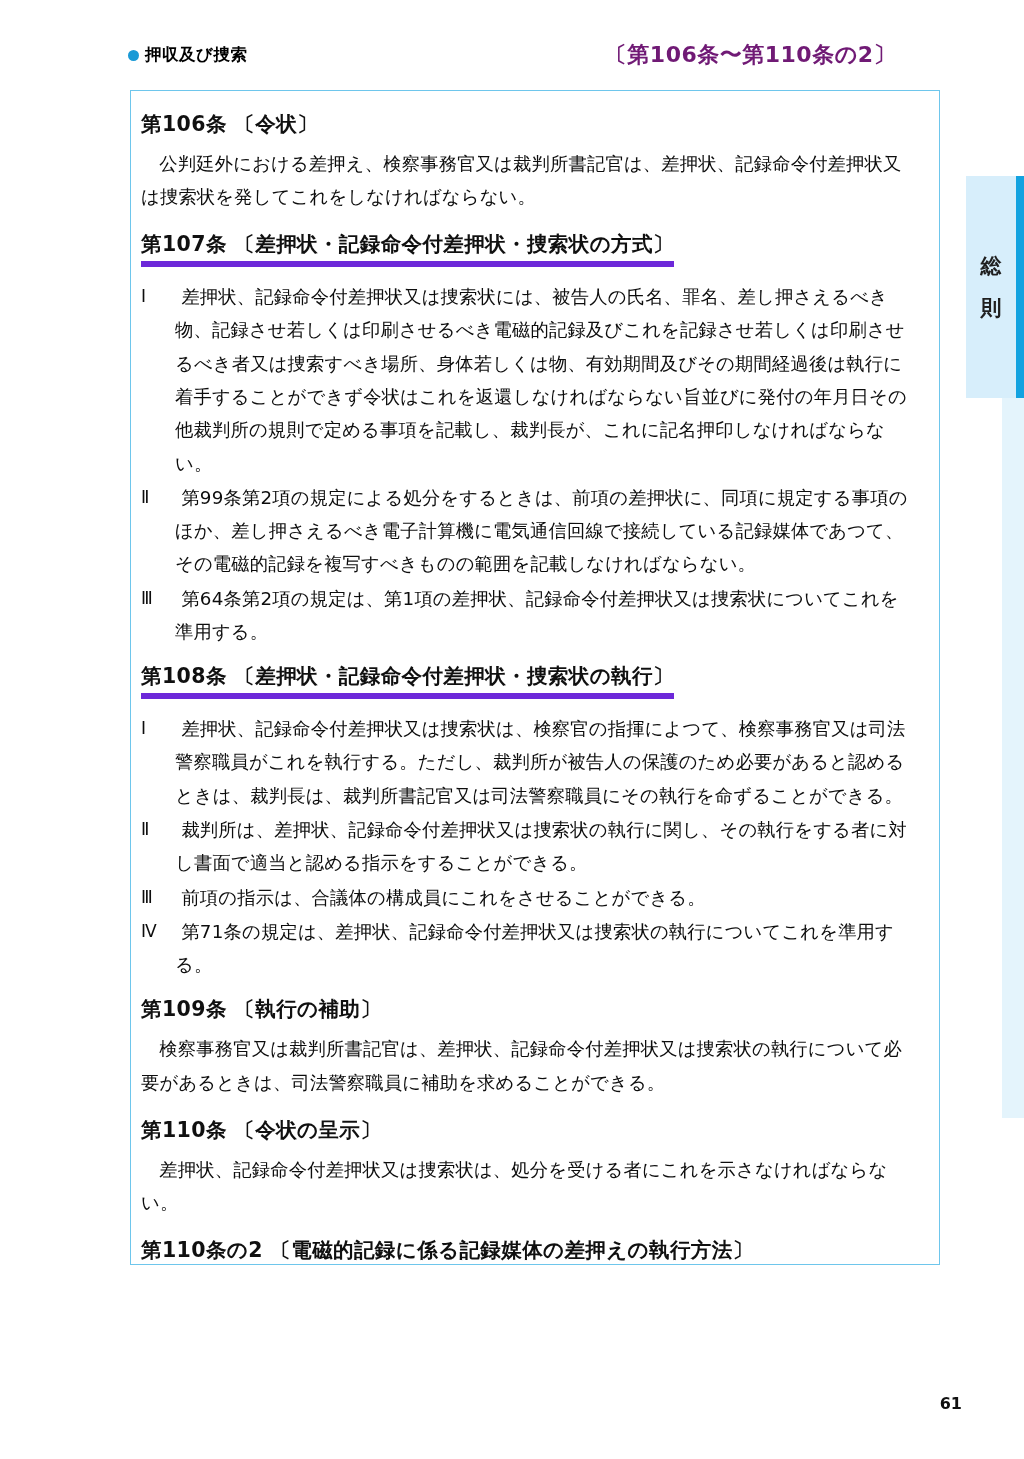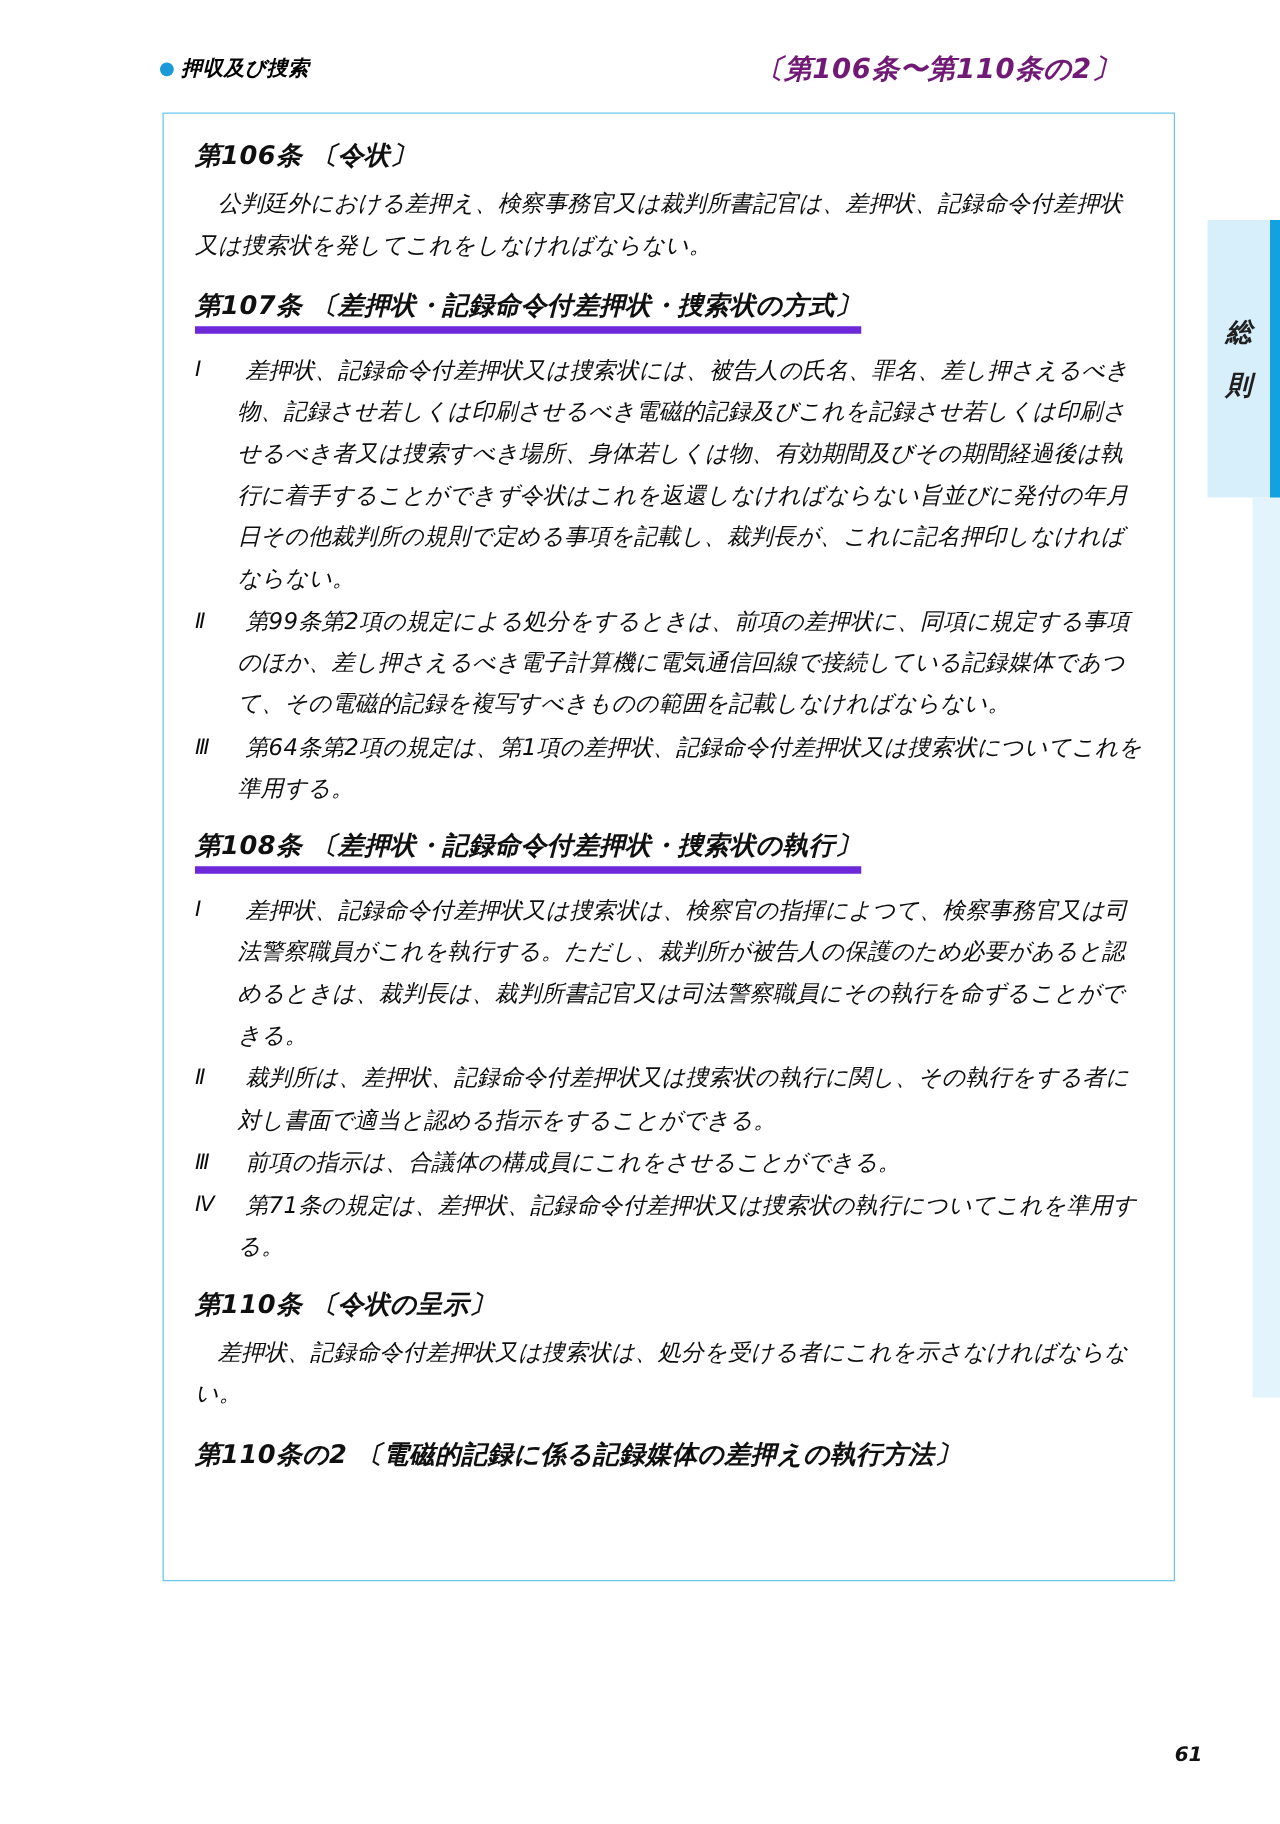--- a/index.html
+++ b/index.html
@@ -1,15 +1,15 @@
 <!DOCTYPE html>
 <html><head>
 <meta charset="utf-8">
 <style>
-  * { box-sizing: border-box; font-style: italic; }
+  * { box-sizing: border-box; }
   html, body { margin: 0; padding: 0; }
   body {
     width: 1024px;
     height: 1459px;
     background: #ffffff;
     font-family: "DejaVu Sans", "Liberation Sans", sans-serif;
     position: relative;
     overflow: hidden;
   }
 
@@ -92,21 +92,21 @@
   
   .body-box {
     position: absolute;
     left: 130px;
     top: 90px;
     width: 810px;
     height: 1175px;
     border: 1.5px solid #6ec6ec;
     background: #ffffff;
     overflow: hidden;
-    padding: 18px 24px 0 25px;
+    padding: 18px 24px 0 10px;
   }
 
   .art-head {
     font-size: 20.5px;
     font-weight: bold;
     color: #101010;
     letter-spacing: 0.4px;
     margin: 0 0 6px 0;
     line-height: 1.5;
   }
@@ -221,20 +221,26 @@
     <div class="item">
       <span class="item-num">Ⅲ</span>
       <span class="item-txt">前項の指示は、合議体の構成員にこれをさせることができる。</span>
     </div>
     <div class="item">
       <span class="item-num">Ⅳ</span>
       <span class="item-txt">第71条の規定は、差押状、記録命令付差押状又は捜索状の執行についてこれを準用する。</span>
     </div>
   </div>
 
+  <div class="group">
+    <div class="head-wrap">
+      <span class="art-head">第109条 〔執行の補助〕</span>
+    </div>
+    <p class="para">検察事務官又は裁判所書記官は、差押状、記録命令付差押状又は捜索状の執行について必要があるときは、司法警察職員に補助を求めることができる。</p>
+  </div>
 
   <div class="group">
     <div class="head-wrap">
       <span class="art-head">第110条 〔令状の呈示〕</span>
     </div>
     <p class="para">差押状、記録命令付差押状又は捜索状は、処分を受ける者にこれを示さなければならない。</p>
   </div>
 
   <div class="group">
     <div class="head-wrap">

